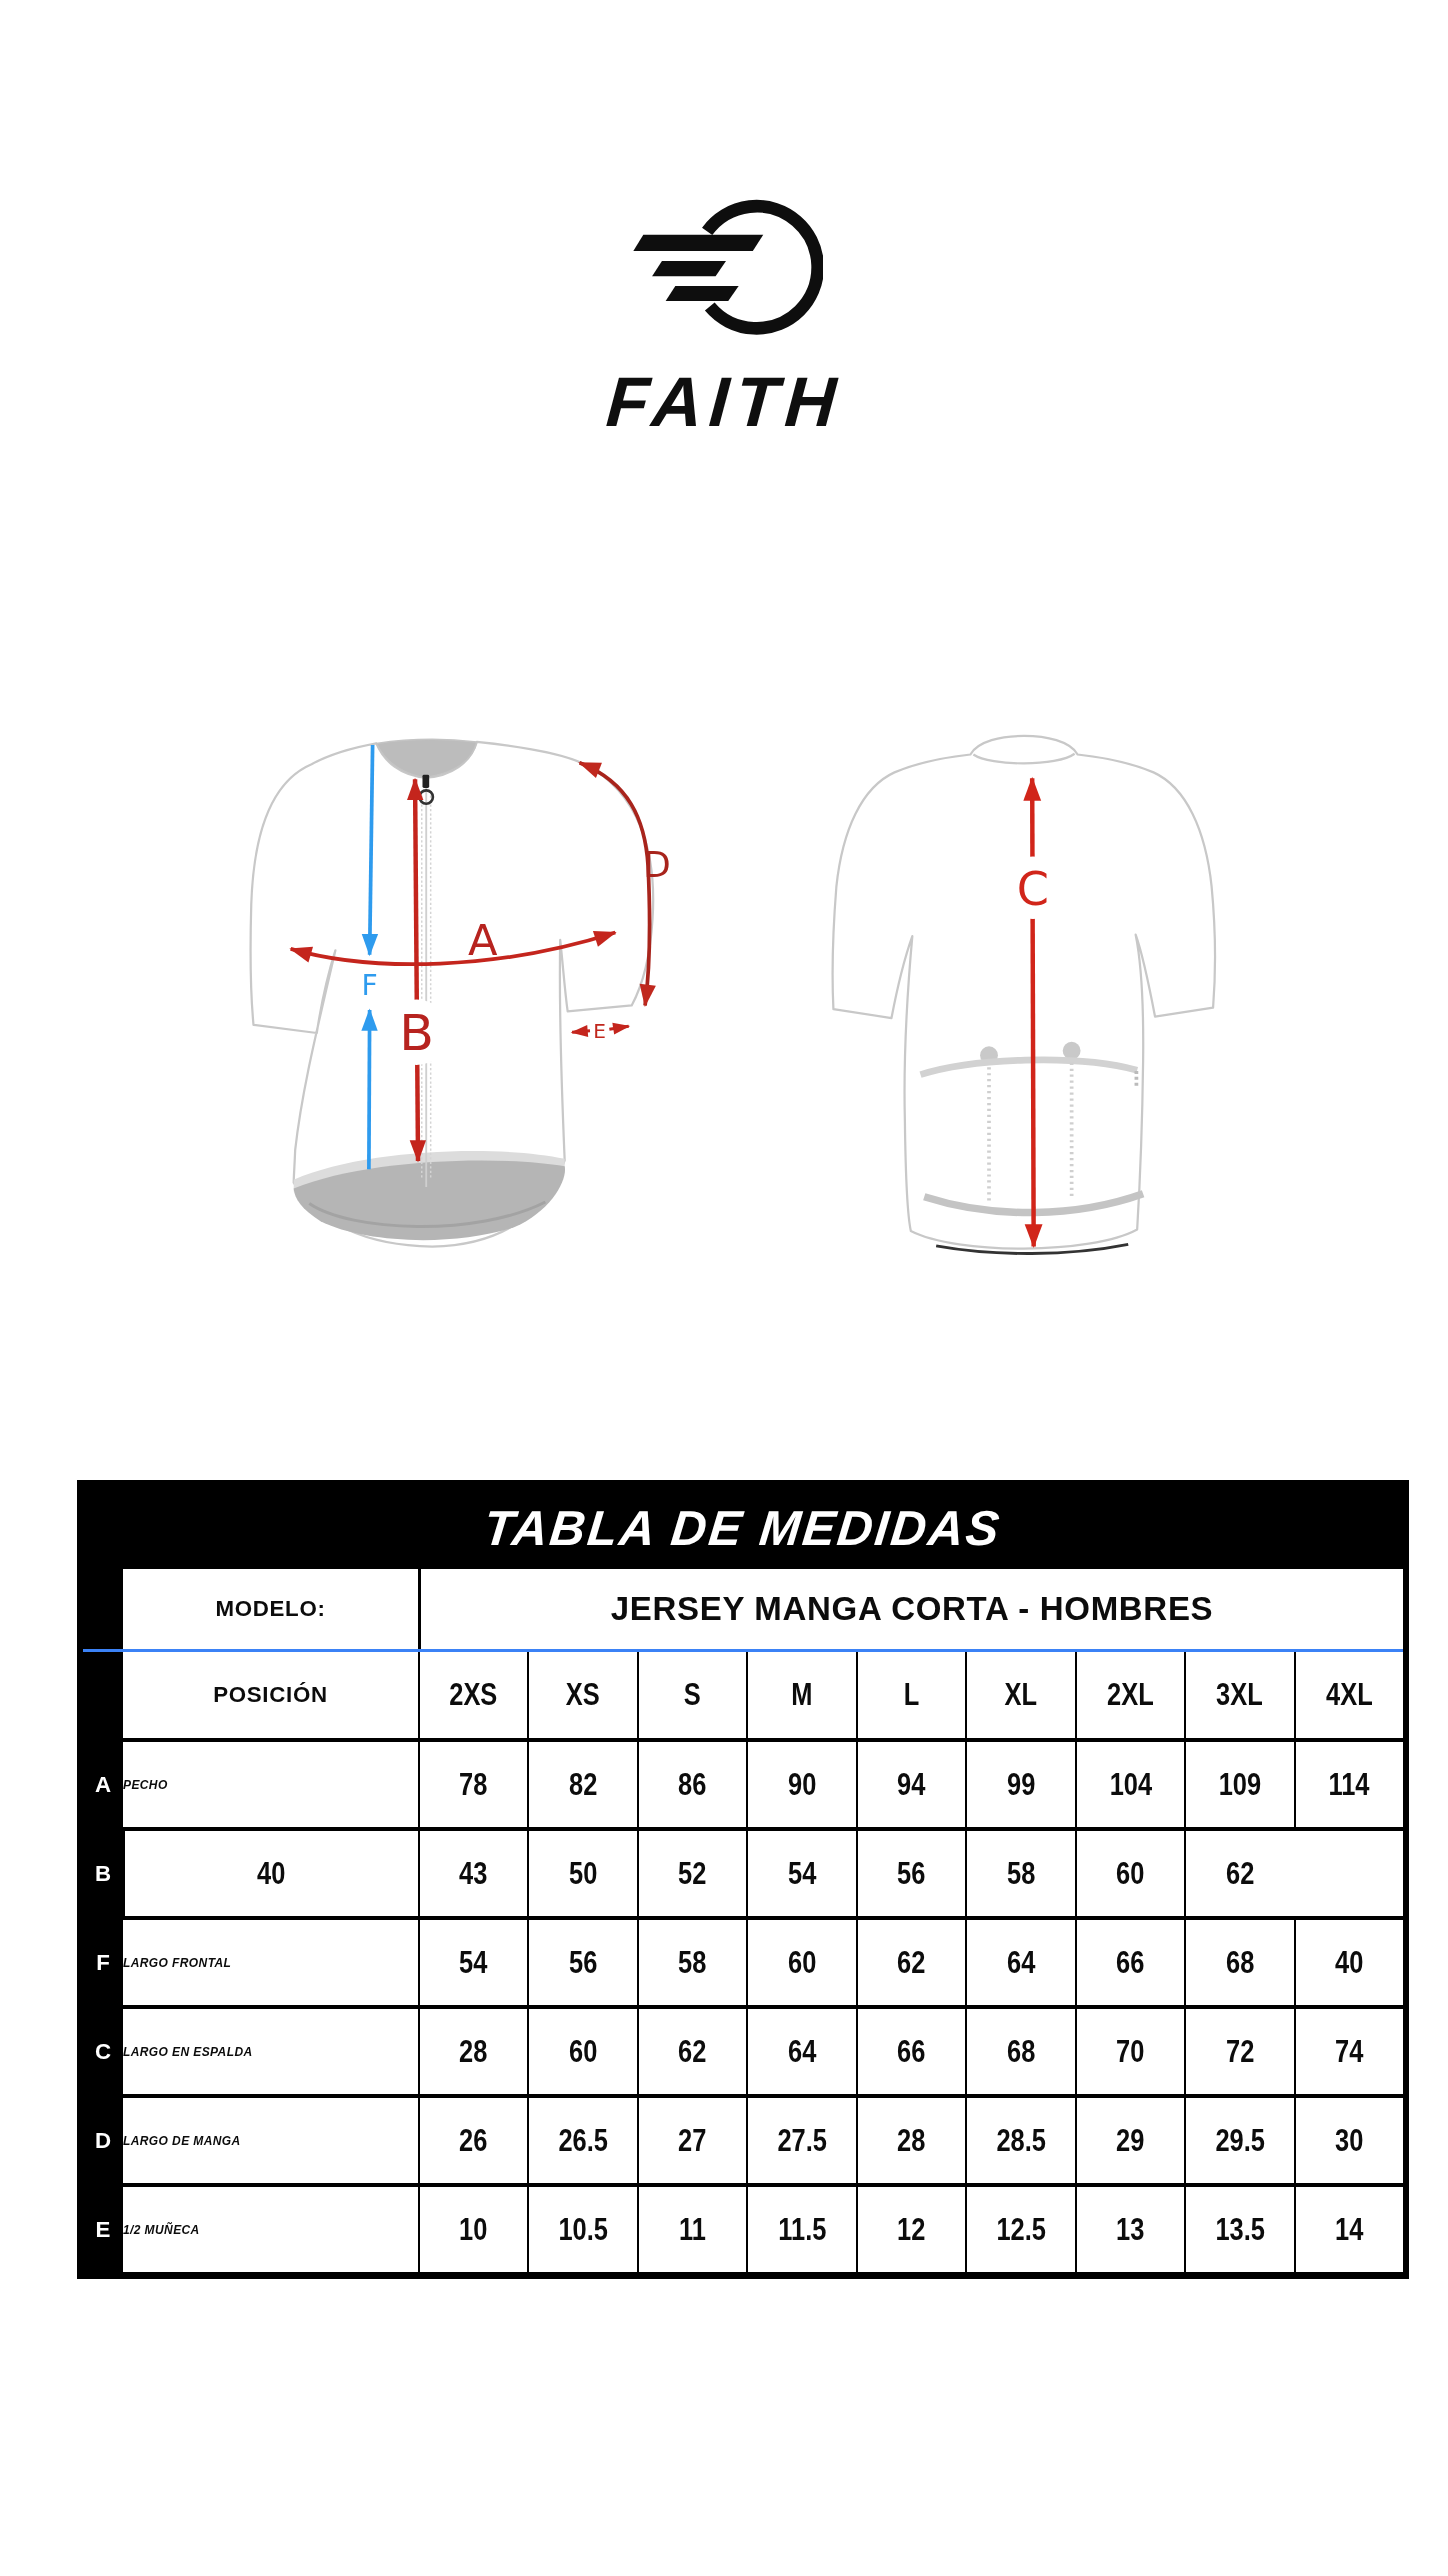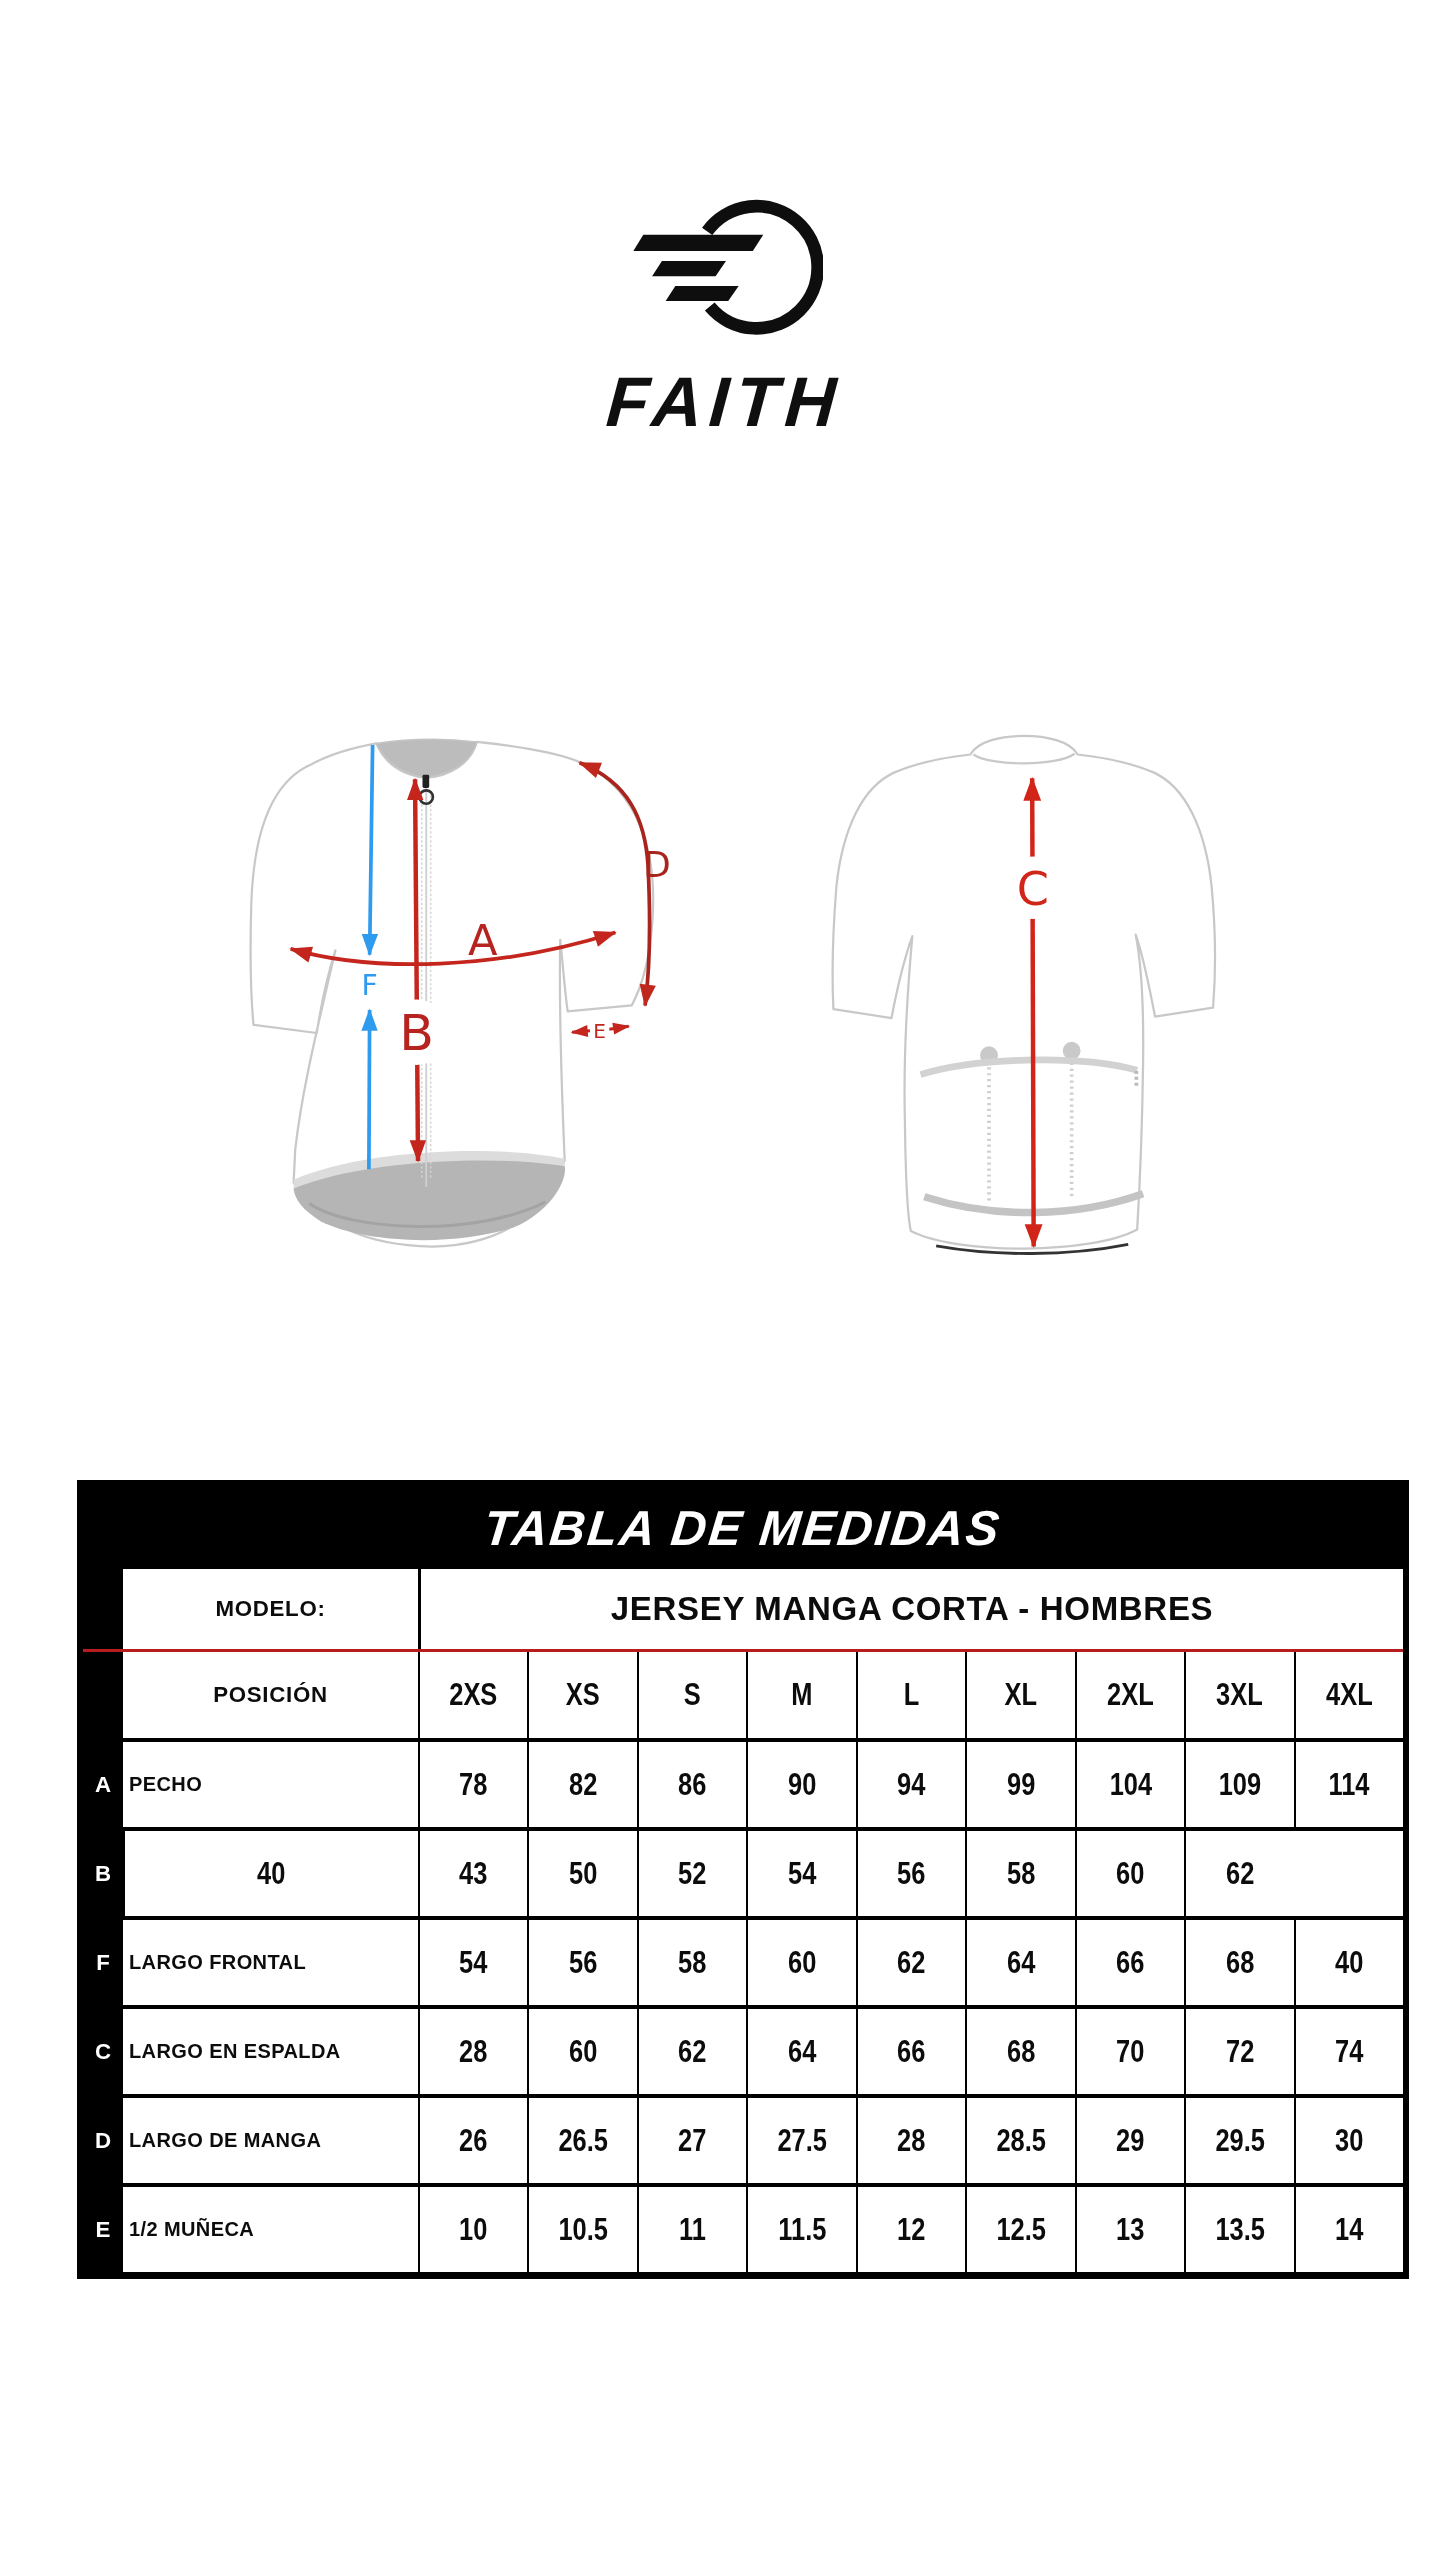--- a/index.html
+++ b/index.html
@@ -33,27 +33,27 @@
   }
   .t-title{
     height:83px;background:#000;color:#fff;
     display:flex;align-items:center;justify-content:center;
     font-size:49px;font-weight:bold;font-style:italic;letter-spacing:2.2px;
     transform-origin:center;
   }
   .t-title .skew{transform:skewX(-6deg);}
   .t-row{display:grid;grid-template-columns:40px 295px repeat(9,1fr);}
   .t-row.row-modelo{grid-template-columns:40px 295px 1fr;height:80px;}
-  .t-row.row-pos{height:86px;border-top:3px solid #b91c1c;}
+  .t-row.row-pos{height:86px;border-top:3px solid #3b82f6;}
   .t-row.row-data{height:85px;border-top:4.5px solid #000;}
   .cell{display:flex;align-items:center;justify-content:center;min-width:0;}
   .strip{background:#000;color:#fff;font-weight:bold;font-size:22.3px;}
   .headcell{font-size:22.3px;font-weight:bold;letter-spacing:0.7px;}
   .modelo-val{font-size:33px;font-weight:bold;border-left:3px solid #000;letter-spacing:0.7px;}
-  .rowlabel{justify-content:flex-start;padding-left:6px;font-size:20px;font-weight:600;letter-spacing:0.4px;}
+  .rowlabel{justify-content:flex-start;padding-left:0;font-size:12px;font-weight:600;letter-spacing:0.4px;font-style:italic;}
   .sizecell{border-left:2.2px solid #000;font-size:31px;font-weight:600;}
   .num{display:inline-block;transform:scaleX(.82);white-space:nowrap;}
 </style>
 </head>
 <body>
 
 <div class="page">
 
   <svg class="logo-icon" width="194" height="149" viewBox="0 0 260 200">
     <path d="M 104.7 48.8 A 82 82 0 1 1 108.2 149.7" fill="none" stroke="#0e0e0e" stroke-width="17"></path>

